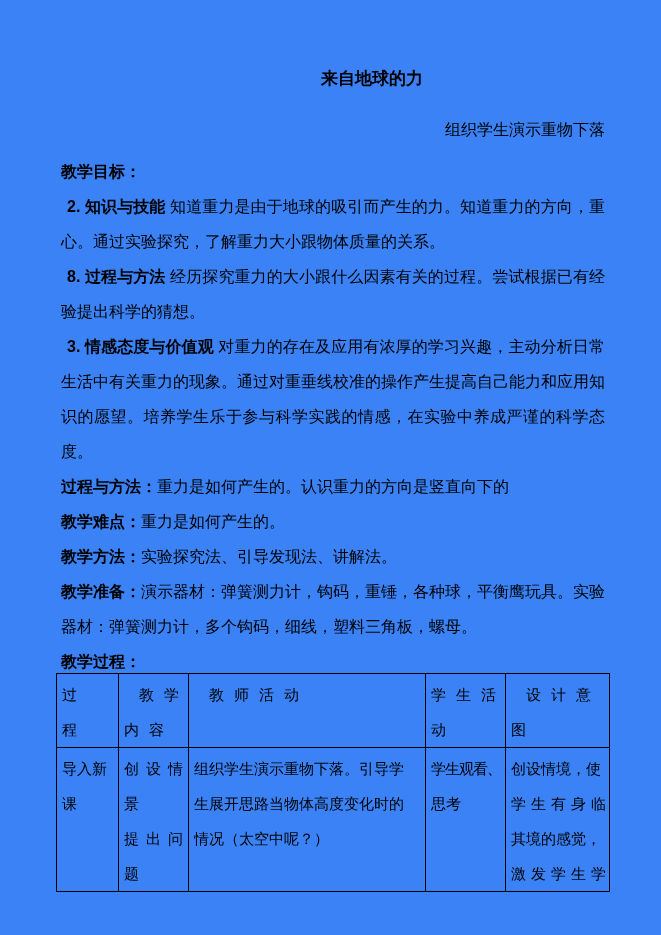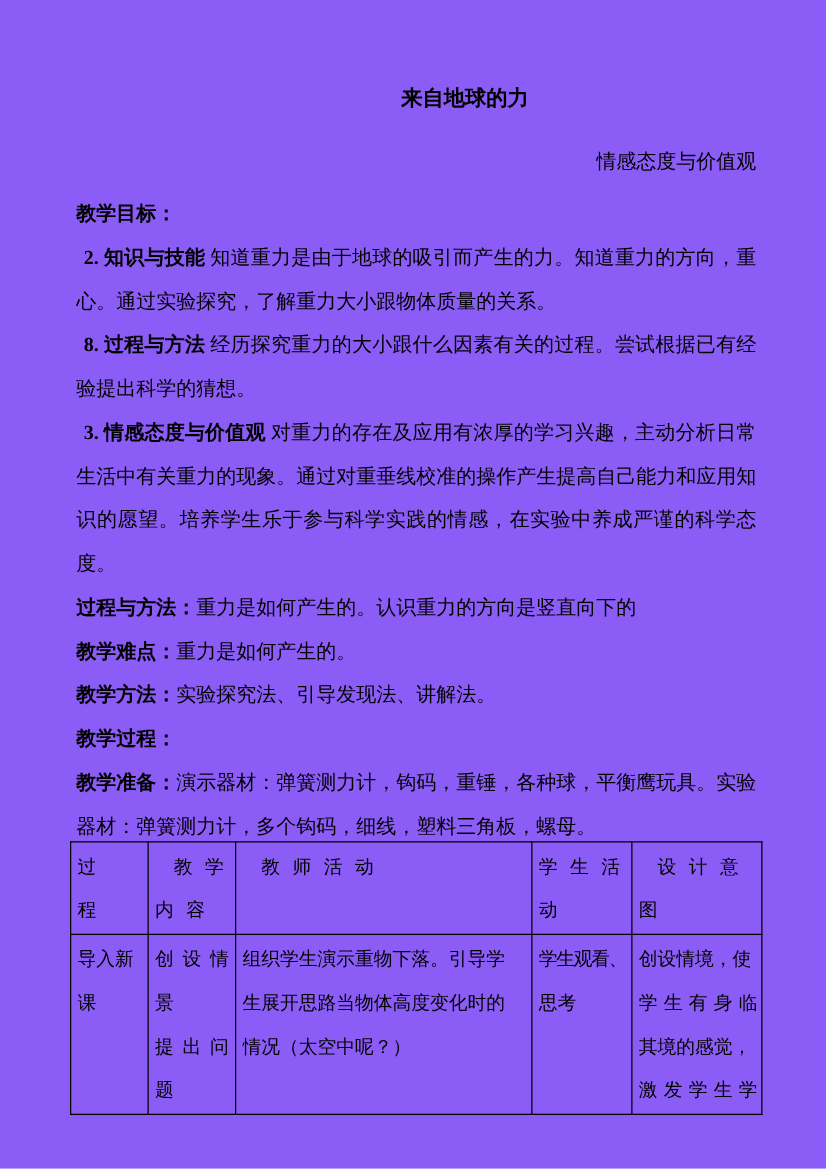--- a/index.html
+++ b/index.html
@@ -1,22 +1,22 @@
 <!DOCTYPE html>
 <html><head>
 <meta charset="utf-8">
 <style>
   html, body { margin: 0; padding: 0; background: #ffffff; }
   .page {
     position: relative;
     width: 661px;
     height: 935px;
-    background: #8b5cf6;
+    background: #3b82f6;
     color: #000000;
-    font-family: Liberation Serif, serif;
+    font-family: Liberation Sans, sans-serif;
     overflow: hidden;
     box-sizing: border-box;
     padding: 0 56px 0 61px;
   }
   .title {
     margin: 61px 0 0 0;
     font-size: 17px;
     font-weight: bold;
     text-align: center;
     padding-left: 78px;
@@ -56,32 +56,32 @@
   .ls5 { letter-spacing: 5px; }
   .lsn { letter-spacing: -1px; }
 </style>
 </head>
 <body>
 
 <div class="page">
 
   <h1 class="title">来自地球的力</h1>
 
-  <div class="author">情感态度与价值观</div>
+  <div class="author">组织学生演示重物下落</div>
 
   <div class="doc-body">
     <p><b>教学目标：</b><span></span></p>
     <p class="num"><b>2. 知识与技能</b><span> 知道重力是由于地球的吸引而产生的力。知道重力的方向，重心。通过实验探究，了解重力大小跟物体质量的关系。</span></p>
     <p class="num"><b>8. 过程与方法</b><span> 经历探究重力的大小跟什么因素有关的过程。尝试根据已有经验提出科学的猜想。</span></p>
     <p class="num"><b>3. 情感态度与价值观</b><span> 对重力的存在及应用有浓厚的学习兴趣，主动分析日常生活中有关重力的现象。通过对重垂线校准的操作产生提高自己能力和应用知识的愿望。培养学生乐于参与科学实践的情感，在实验中养成严谨的科学态度。</span></p>
     <p><b>过程与方法：</b><span>重力是如何产生的。认识重力的方向是竖直向下的</span></p>
     <p><b>教学难点：</b><span>重力是如何产生的。</span></p>
     <p><b>教学方法：</b><span>实验探究法、引导发现法、讲解法。</span></p>
+    <p><b>教学准备：</b><span>演示器材：弹簧测力计，钩码，重锤，各种球，平衡鹰玩具。实验器材：弹簧测力计，多个钩码，细线，塑料三角板，螺母。</span></p>
     <p><b>教学过程：</b><span></span></p>
-    <p><b>教学准备：</b><span>演示器材：弹簧测力计，钩码，重锤，各种球，平衡鹰玩具。实验器材：弹簧测力计，多个钩码，细线，塑料三角板，螺母。</span></p>
   </div>
 
   <table class="process">
     <colgroup>
       <col style="width:62px">
         <col style="width:70px">
         <col style="width:237px">
         <col style="width:80px">
         <col style="width:104px">
     </colgroup>

